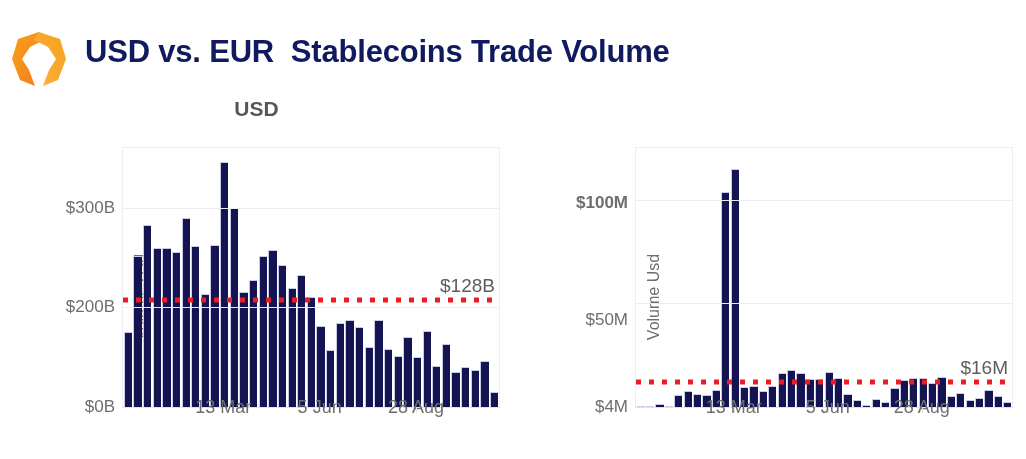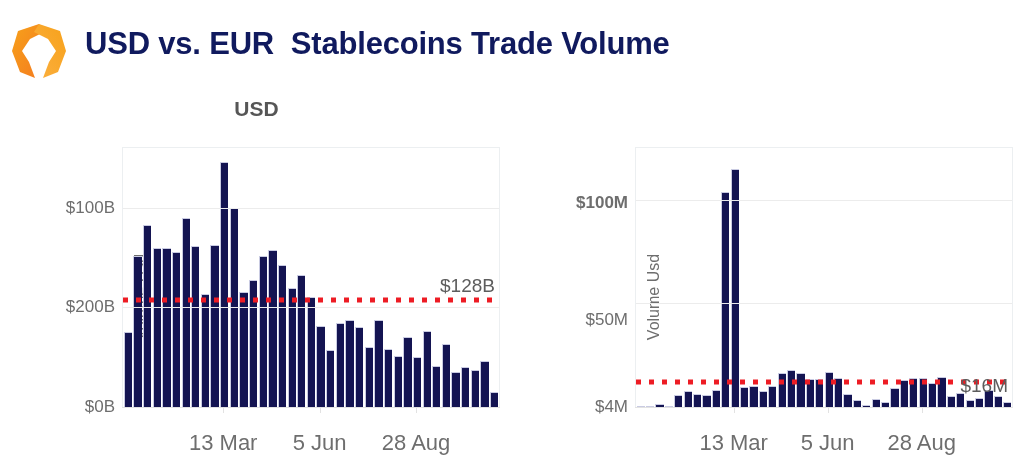--- a/index.html
+++ b/index.html
@@ -11,21 +11,21 @@
     width: 1026px;
     height: 459px;
     font-family: "Liberation Sans", sans-serif;
     overflow: hidden;
     position: relative;
   }
 
   
   #header {
     position: absolute;
-    left: 0; top: 8px;
+    left: 0; top: 16px;
     width: 954px;
     height: 85px;
   }
   #logo {
     position: absolute;
     left: 8px; top: 12px;
     width: 62px; height: 62px;
   }
   #page-title {
     position: absolute;
@@ -139,22 +139,22 @@
   .xaxis-line {
     position: absolute;
     left: 122px;
     width: 378px;
     height: 1px;
     background: #e2e2e2;
     top: 322px;
   }
   .xtick-label {
     position: absolute;
-    top: 345px;
-    font-size: 22px;
+    top: 312px;
+    font-size: 18px;
     color: #6e6e6e;
     transform: translateX(-50%);
     white-space: nowrap;
   }
   .xtick-mark {
     position: absolute;
     top: 322px;
     width: 1px;
     height: 6px;
     background: #e2e2e2;
@@ -232,21 +232,21 @@
         <div class="bar" style="left: 357.393px; width: 8.29128px; height: 45.8231px;"></div>
         <div class="bar" style="left: 367.034px; width: 8.29128px; height: 14.9423px;"></div>
       </div>
     <div class="refline" id="refline-usd" style="top: 152.412px;"></div>
     <div class="reflabel" id="reflabel-usd" style="top: 149.412px;">$128B</div>
   <div class="gridline" style="top: 259px;"></div>
       <div class="ytick-label" style="top: 259px;">$0B</div>
       <div class="gridline" style="top: 159.385px;"></div>
       <div class="ytick-label" style="top: 159.385px;">$200B</div>
       <div class="gridline" style="top: 59.7692px;"></div>
-      <div class="ytick-label" style="top: 59.7692px;">$100B</div>
+      <div class="ytick-label" style="top: 59.7692px;">$300B</div>
     </div>
   <div class="xaxis-line"></div>
 <div class="xtick-label" style="left: 223.231px;">13 Mar</div>
     <div class="xtick-mark" style="left: 223.231px;"></div>
     <div class="xtick-label" style="left: 319.641px;">5 Jun</div>
     <div class="xtick-mark" style="left: 319.641px;"></div>
     <div class="xtick-label" style="left: 416.051px;">28 Aug</div>
     <div class="xtick-mark" style="left: 416.051px;"></div>
   </div>
 
@@ -289,21 +289,21 @@
         <div class="bar" style="left: 301.458px; width: 8.084px; height: 30.044px;"></div>
         <div class="bar" style="left: 310.858px; width: 8.084px; height: 11.396px;"></div>
         <div class="bar" style="left: 320.258px; width: 8.084px; height: 14.504px;"></div>
         <div class="bar" style="left: 329.658px; width: 8.084px; height: 7.252px;"></div>
         <div class="bar" style="left: 339.058px; width: 8.084px; height: 8.7024px;"></div>
         <div class="bar" style="left: 348.458px; width: 8.084px; height: 16.576px;"></div>
         <div class="bar" style="left: 357.858px; width: 8.084px; height: 10.7744px;"></div>
         <div class="bar" style="left: 367.258px; width: 8.084px; height: 4.5584px;"></div>
       </div>
     <div class="refline" id="refline-eur" style="top: 234.136px;"></div>
-    <div class="reflabel" id="reflabel-eur" style="top: 231.136px; margin-top: 18px;">$16M</div>
+    <div class="reflabel" id="reflabel-eur" style="top: 231.136px;">$16M</div>
   <div class="gridline" style="top: 259px;"></div>
       <div class="ytick-label" style="top: 259px;">$4M</div>
       <div class="gridline" style="top: 155.4px;"></div>
       <div class="ytick-label" style="top: 172px;">$50M</div>
       <div class="gridline" style="top: 51.8px;"></div>
       <div class="ytick-label" style="top: 55px; font-weight: bold;">$100M</div>
     </div>
   <div class="xaxis-line"></div>
 <div class="xtick-label" style="left: 220.7px;">13 Mar</div>
     <div class="xtick-mark" style="left: 220.7px;"></div>

